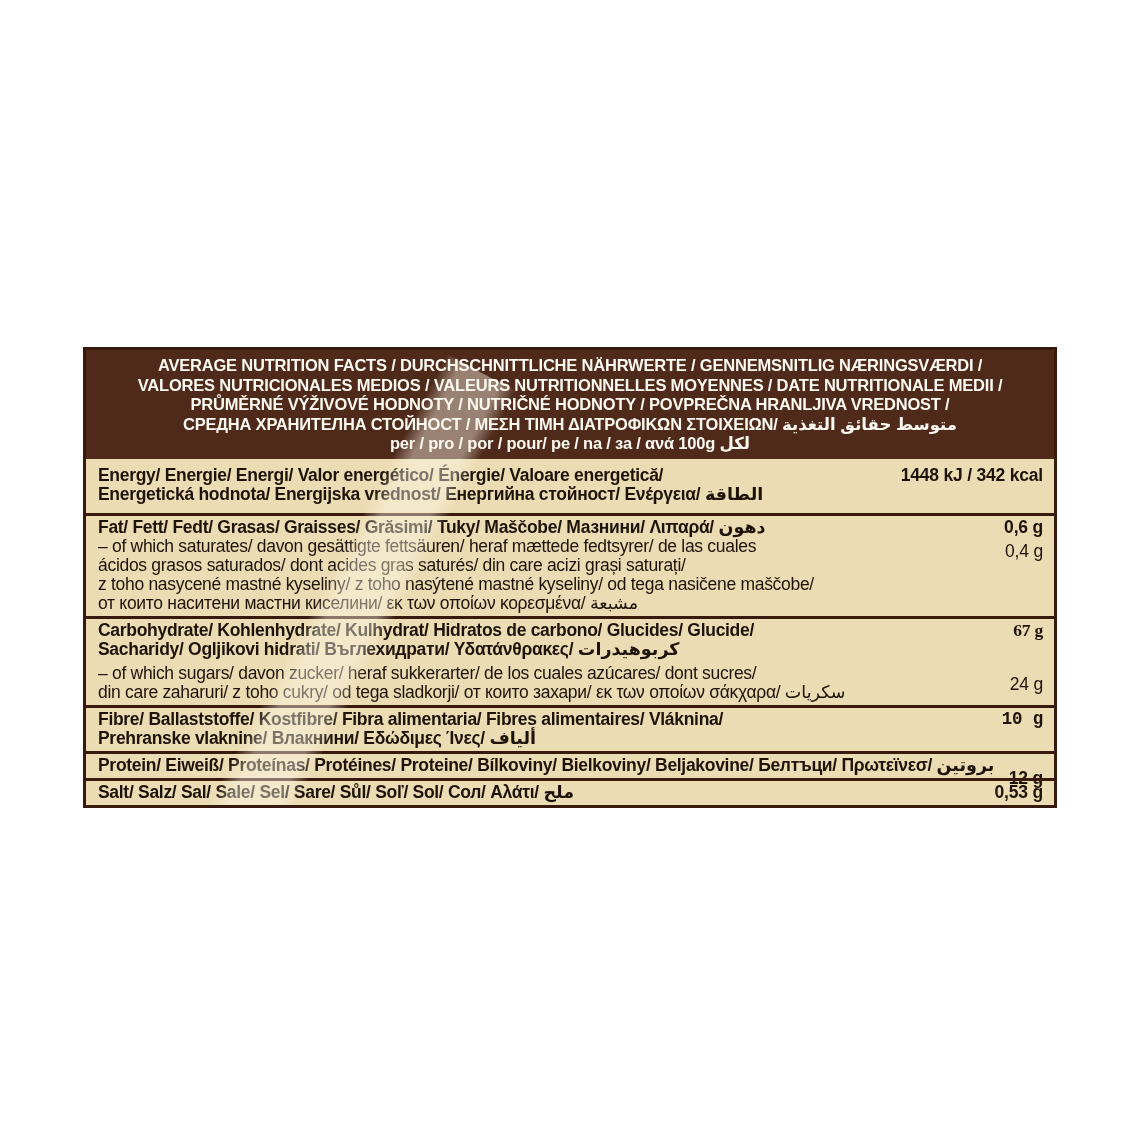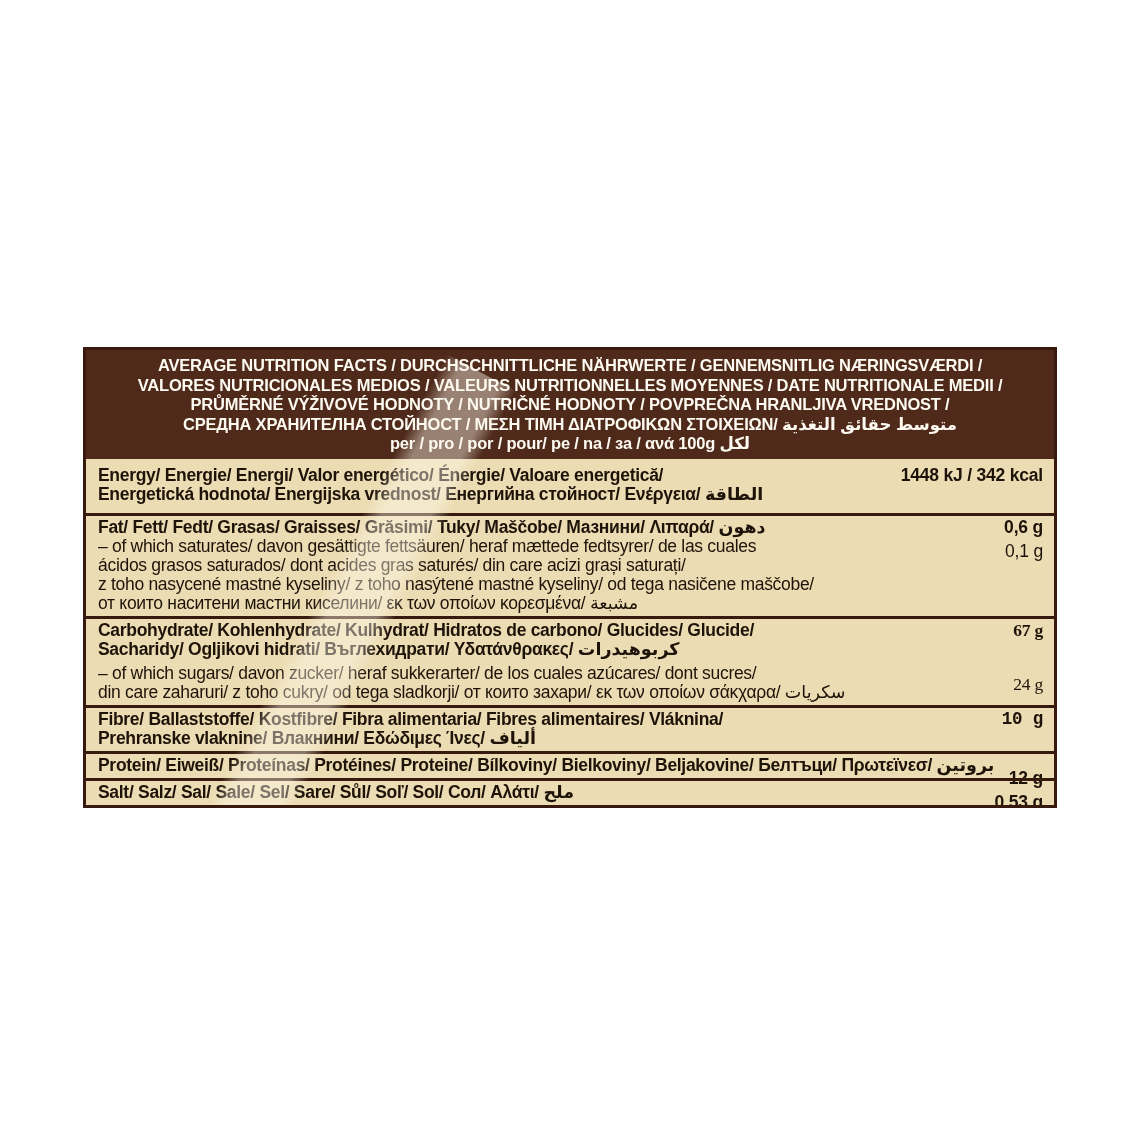--- a/index.html
+++ b/index.html
@@ -101,47 +101,47 @@
         </div>
         <div class="row row-fat">
           <div class="row-lines">
             <div class="line bold">Fat/ Fett/ Fedt/ Grasas/ Graisses/ Grăsimi/ Tuky/ Maščobe/ Мазнини/ Λιπαρά/ دهون</div>
             <div class="line">– of which saturates/ davon gesättigte fettsäuren/ heraf mættede fedtsyrer/ de las cuales</div>
             <div class="line">ácidos grasos saturados/ dont acides gras saturés/ din care acizi grași saturați/</div>
             <div class="line">z toho nasycené mastné kyseliny/ z toho nasýtené mastné kyseliny/ od tega nasičene maščobe/</div>
             <div class="line">от които наситени мастни киселини/ εκ των οποίων κορεσμένα/ مشبعة</div>
           </div>
           <span class="value bold" style="top: 2px;">0,6 g</span>
-          <span class="value" style="top: 26.7px;">0,1 g</span>
+          <span class="value" style="top: 26.7px;">0,4 g</span>
         </div>
         <div class="row row-carbohydrate">
           <div class="row-lines">
             <div class="line bold">Carbohydrate/ Kohlenhydrate/ Kulhydrat/ Hidratos de carbono/ Glucides/ Glucide/</div>
             <div class="line bold">Sacharidy/ Ogljikovi hidrati/ Въглехидрати/ Υδατάνθρακες/ كربوهيدرات</div>
             <div class="line gap">– of which sugars/ davon zucker/ heraf sukkerarter/ de los cuales azúcares/ dont sucres/</div>
             <div class="line">din care zaharuri/ z toho cukry/ od tega sladkorji/ от които захари/ εκ των οποίων σάκχαρα/ سكريات</div>
           </div>
           <span class="value bold" style="top: 2px; font-family: Liberation Serif, serif;">67 g</span>
-          <span class="value" style="top: 56.4px; font-family: Liberation Serif, serif;">24 g</span>
+          <span class="value" style="top: 56.4px;">24 g</span>
         </div>
         <div class="row row-fibre">
           <div class="row-lines">
             <div class="line bold">Fibre/ Ballaststoffe/ Kostfibre/ Fibra alimentaria/ Fibres alimentaires/ Vláknina/</div>
             <div class="line bold">Prehranske vlaknine/ Влакнини/ Εδώδιμες Ίνες/ ألياف</div>
           </div>
           <span class="value bold" style="top: 2px; font-family: Liberation Mono, monospace;">10 g</span>
         </div>
         <div class="row row-protein">
           <div class="row-lines">
             <div class="line bold">Protein/ Eiweiß/ Proteínas/ Protéines/ Proteine/ Bílkoviny/ Bielkoviny/ Beljakovine/ Белтъци/ Πρωτεϊνεσ/ بروتين</div>
           </div>
           <span class="value bold" style="top: 15px;">12 g</span>
         </div>
         <div class="row row-salt">
           <div class="row-lines">
             <div class="line bold">Salt/ Salz/ Sal/ Sale/ Sel/ Sare/ Sůl/ Soľ/ Sol/ Сол/ Αλάτι/ ملح</div>
           </div>
-          <span class="value bold" style="top: 12px; padding-left: 18px;">0,53 g</span>
+          <span class="value bold" style="top: 2px; padding-left: 18px;">0,53 g</span>
         </div>
       </div>
     <div class="glare"></div>
   </div>
 </div>
 
 </body></html>

